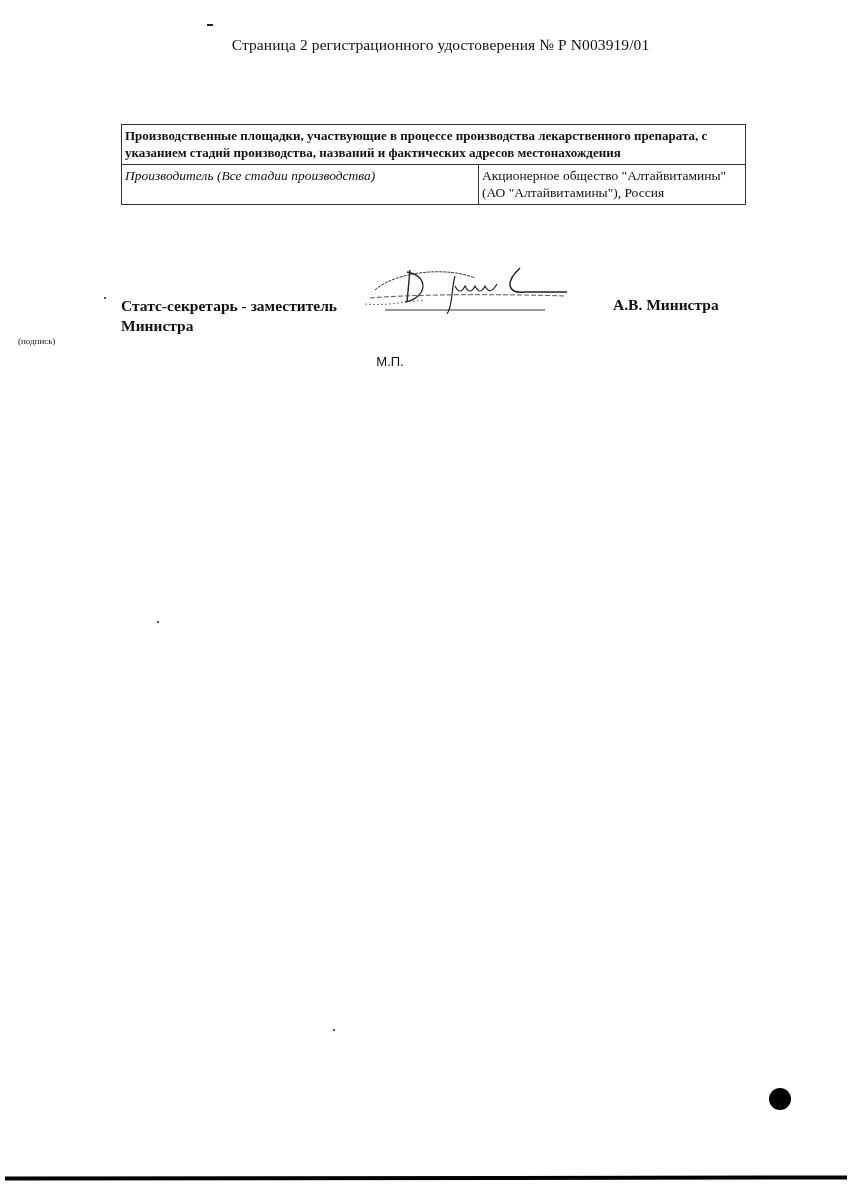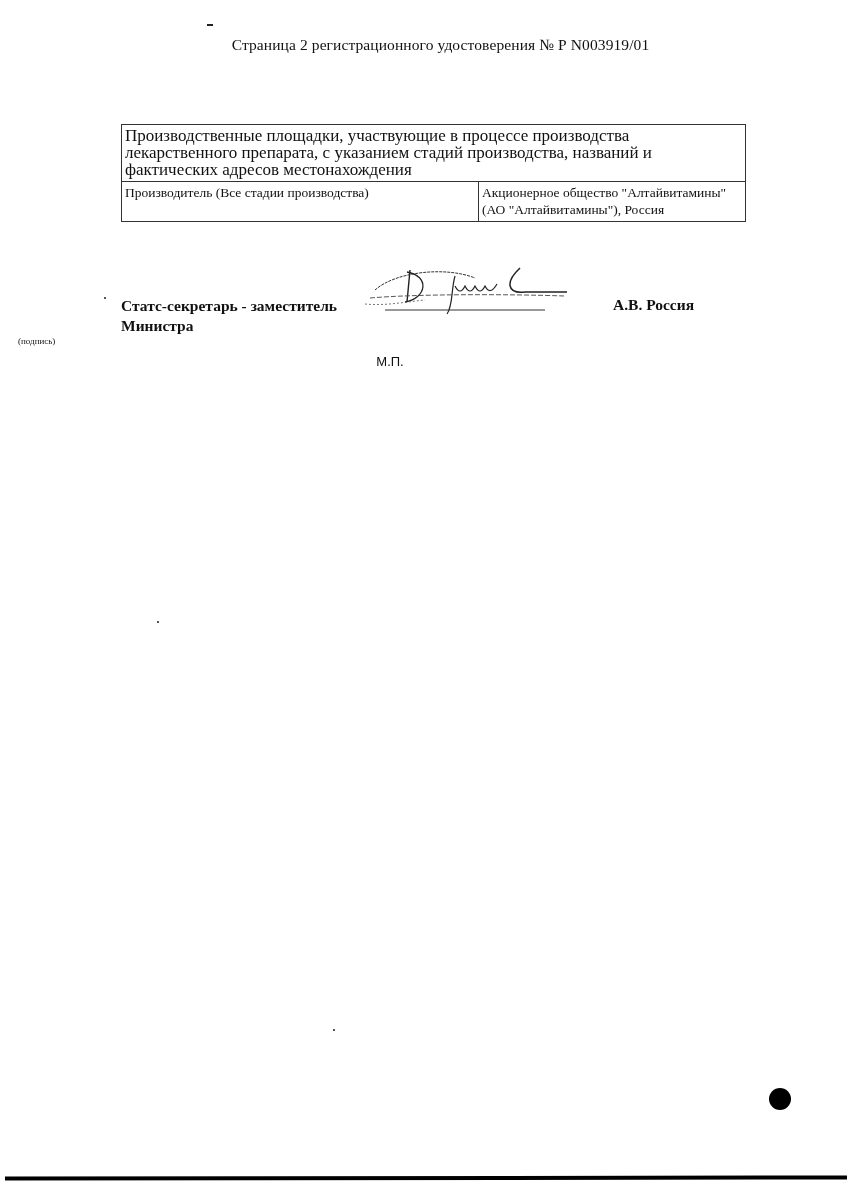--- a/index.html
+++ b/index.html
@@ -1,22 +1,22 @@
 <!DOCTYPE html>
 <html><head>
 <meta charset="utf-8">
 <style>
   html, body { margin: 0; padding: 0; background: #ffffff; }
   body { width: 849px; height: 1200px; position: relative; overflow: hidden; font-family: "Liberation Serif", serif; color: #111; }
   .mark-top { position: absolute; left: 207px; top: 24px; width: 6px; height: 2px; background: #222; }
   .header { position: absolute; left: 0; width: 849px; top: 36px; text-align: center; font-size: 15.5px; letter-spacing: 0.1px; margin-left: 16px; }
   table.sites { position: absolute; left: 121px; top: 124px; width: 625px; border-collapse: collapse; font-size: 13.5px; line-height: 17px; }
   table.sites td { border: 1px solid #333; padding: 2px 3px 3px 3px; vertical-align: top; }
-  .th { font-weight: normal; font-size: 17px; }
-  .role { width: 350px; }
+  .th { font-weight: bold; font-size: 13px; }
+  .role { font-style: italic; width: 350px; }
   .label-left { position: absolute; left: 121px; top: 296px; font-weight: bold; font-size: 15.5px; line-height: 20px; }
   .name-right { position: absolute; left: 613px; top: 296px; font-weight: bold; font-size: 15.5px; }
   .sig { position: absolute; left: 355px; top: 262px; width: 215px; height: 60px; }
   .sig-caption { position: absolute; left: 0; width: 849px; top: 336px; font-size: 9px; padding-left: 18px; box-sizing: border-box; }
   .mp { position: absolute; left: 0; width: 762px; top: 354px; text-align: center; font-size: 13px; font-family: "Liberation Sans", sans-serif; padding-left: 18px; box-sizing: border-box; }
   .dot { position: absolute; left: 769px; top: 1088px; width: 22px; height: 22px; border-radius: 50%; background: #000; }
   .bottom-line { position: absolute; left: 5px; top: 1176px; width: 842px; height: 4px; background: #000; transform: rotate(-0.08deg); }
   .speck { position: absolute; width: 2px; height: 2px; background: #555; }
 </style>
 </head>
@@ -48,21 +48,21 @@
   <path d="M55 8 L52 40" fill="none" stroke="#222" stroke-width="1.4"></path>
   <path d="M52 10 C 75 14, 72 36, 50 40" fill="none" stroke="#222" stroke-width="1.3"></path>
   <path d="M100 14 C 96 28, 98 44, 92 52" fill="none" stroke="#222" stroke-width="1.2"></path>
   <path d="M100 24 q5 10 10 0 q5 10 10 0 q5 10 10 0 q5 10 12 -2" fill="none" stroke="#222" stroke-width="1.2"></path>
   <path d="M165 6 C 150 20, 152 32, 170 30 L 212 30" fill="none" stroke="#222" stroke-width="1.5"></path>
   <path d="M15 36 C 60 32, 150 32, 210 34" fill="none" stroke="#444" stroke-width="0.9" stroke-dasharray="5 2"></path>
   <path d="M10 42 C 30 44, 50 40, 70 38" fill="none" stroke="#555" stroke-width="0.8" stroke-dasharray="2 2"></path>
   <line x1="30" y1="48" x2="190" y2="48" stroke="#333" stroke-width="1"></line>
 </svg>
 
-<div class="name-right">А.В. Россия</div>
+<div class="name-right">А.В. Министра</div>
 
 <div class="sig-caption">(подпись)</div>
 <div class="mp">М.П.</div>
 
 <div class="speck" style="left:104px; top:297px;"></div>
 <div class="speck" style="left:157px; top:621px;"></div>
 <div class="speck" style="left:333px; top:1029px;"></div>
 
 <div class="dot"></div>
 <div class="bottom-line"></div>

